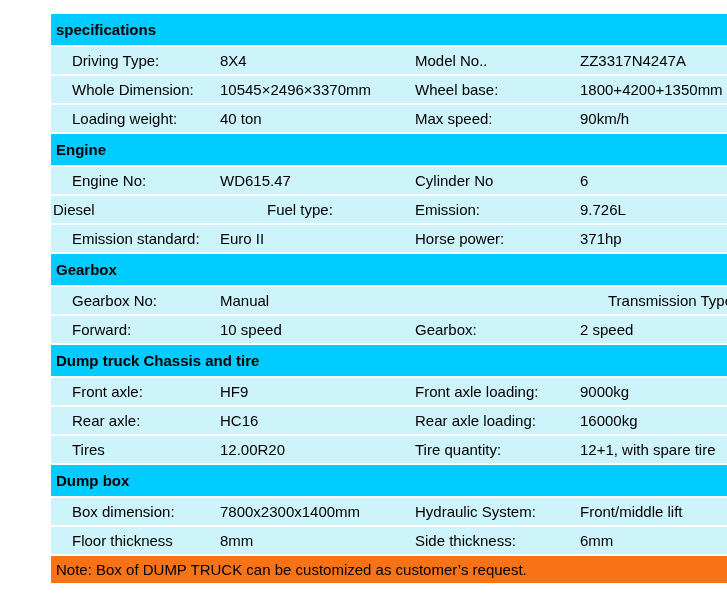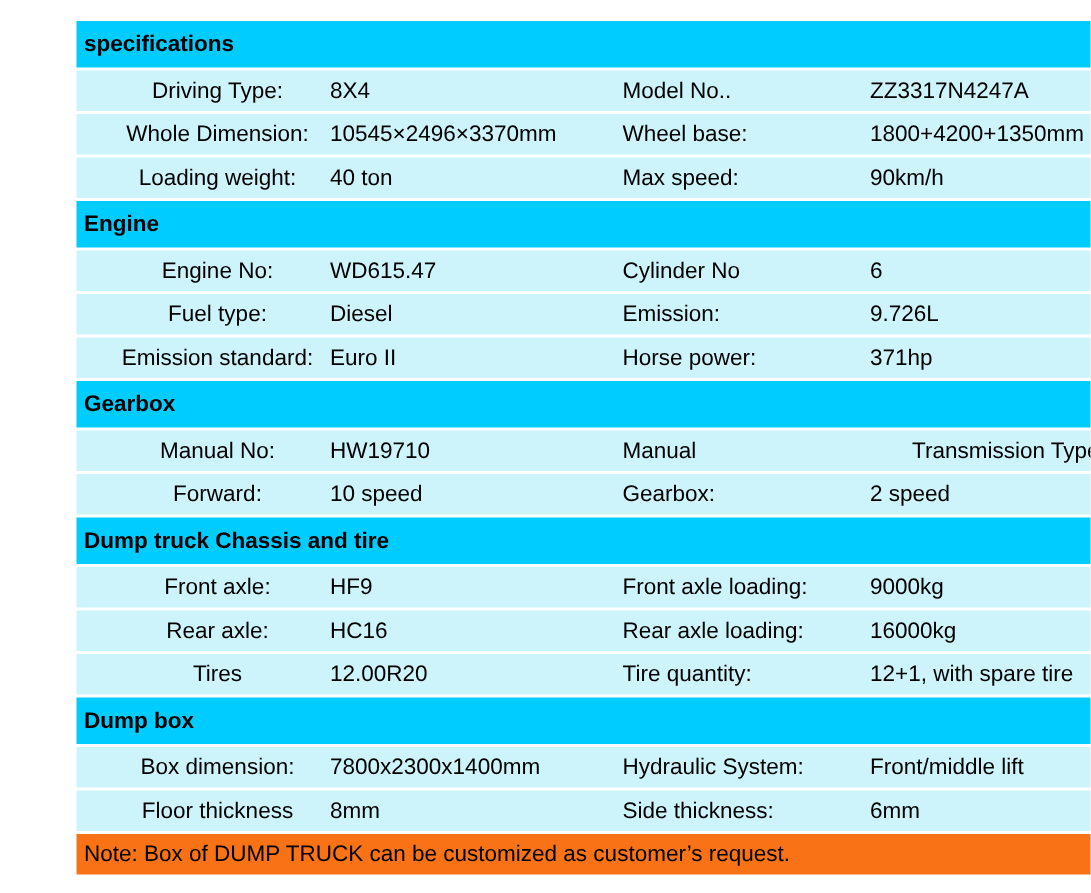--- a/index.html
+++ b/index.html
@@ -42,21 +42,21 @@
     display: flex;
     box-sizing: border-box;
     white-space: nowrap;
     overflow: hidden;
   }
   .cell {
     box-sizing: border-box;
     overflow: hidden;
     white-space: nowrap;
   }
-  .c1 { width: 167px; padding-left: 21px; text-align: center; }
+  .c1 { width: 167px; padding-left: 21px; }
   .c2 { width: 195px; padding-left: 2px; }
   .c3 { width: 165px; padding-left: 2px; }
   .c4 { flex: 1; padding-left: 2px; }
   .note-row {
     background: #f97316;
     height: 27px;
     line-height: 27px;
     padding-left: 5px;
     box-sizing: border-box;
     white-space: nowrap;
@@ -87,35 +87,34 @@
       <div class="cell c4">90km/h</div>
     </div>
     <div class="section-header">Engine</div>
     <div class="data-row">
       <div class="cell c1">Engine No:</div>
       <div class="cell c2">WD615.47</div>
       <div class="cell c3">Cylinder No</div>
       <div class="cell c4">6</div>
     </div>
     <div class="data-row">
+      <div class="cell c2">Diesel</div>
       <div class="cell c1">Fuel type:</div>
-      <div class="cell c2">Diesel</div>
       <div class="cell c3">Emission:</div>
       <div class="cell c4">9.726L</div>
     </div>
     <div class="data-row">
       <div class="cell c1">Emission standard:</div>
       <div class="cell c2">Euro II</div>
       <div class="cell c3">Horse power:</div>
       <div class="cell c4">371hp</div>
     </div>
     <div class="section-header">Gearbox</div>
     <div class="data-row">
-      <div class="cell c1">Manual No:</div>
-      <div class="cell c2">HW19710</div>
+      <div class="cell c1">Gearbox No:</div>
       <div class="cell c4">Manual</div>
       <div class="cell c3">Transmission Type:</div>
     </div>
     <div class="data-row">
       <div class="cell c1">Forward:</div>
       <div class="cell c2">10 speed</div>
       <div class="cell c3">Gearbox:</div>
       <div class="cell c4">2 speed</div>
     </div>
     <div class="section-header">Dump truck Chassis and tire</div>

